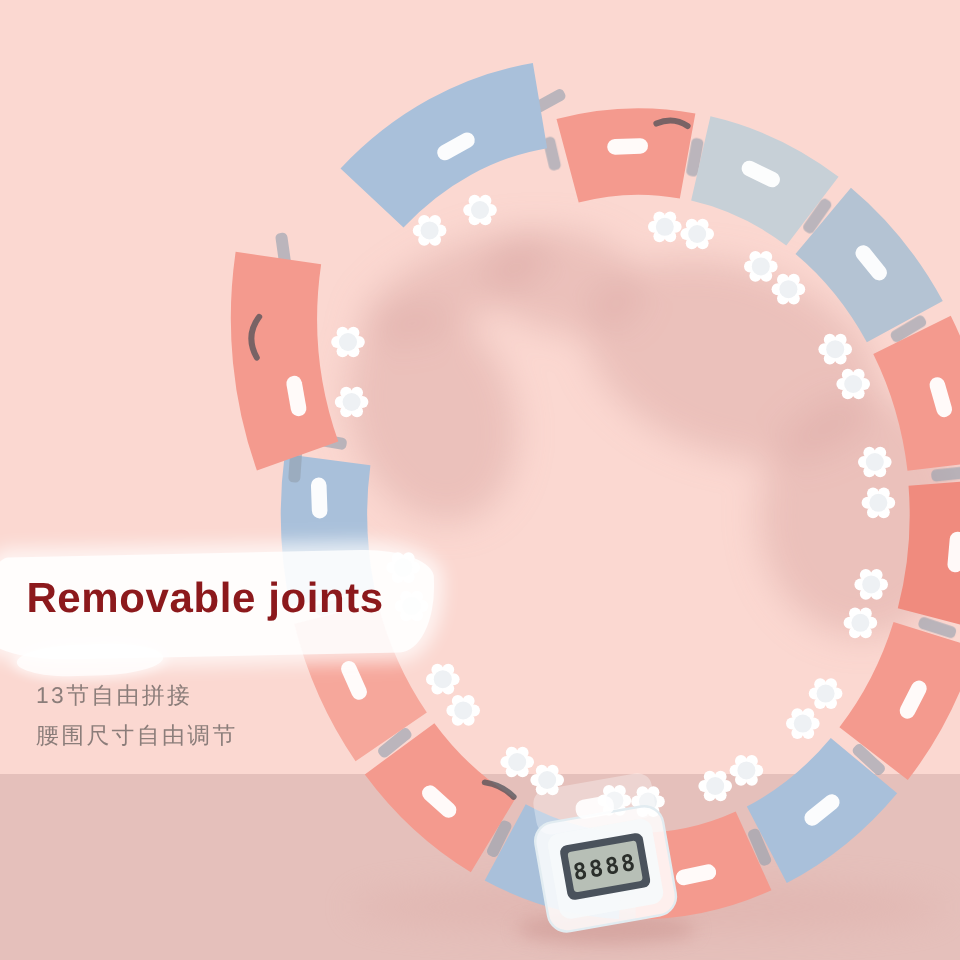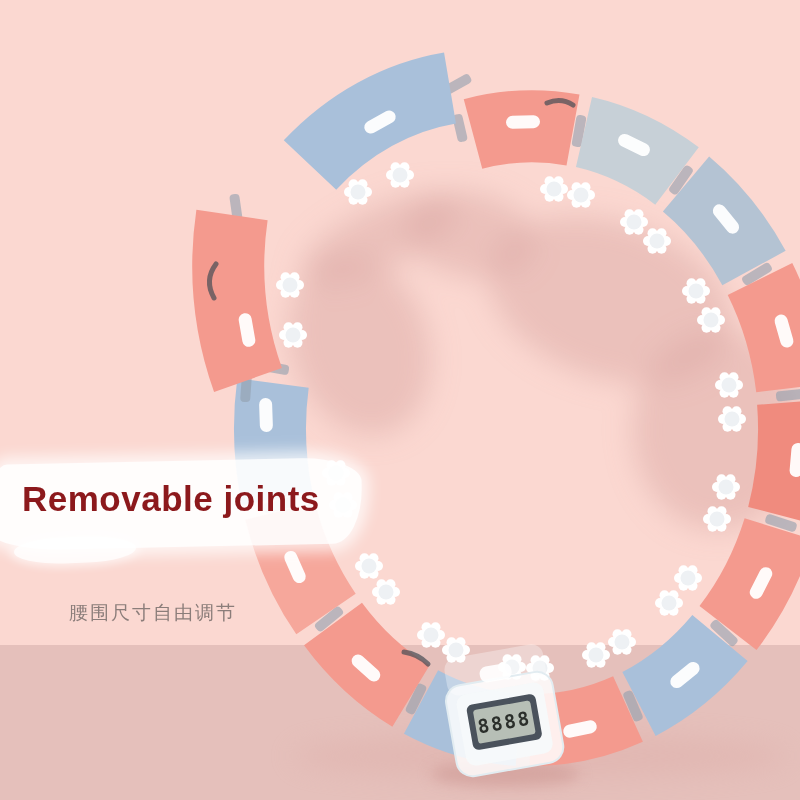--- a/index.html
+++ b/index.html
@@ -43,21 +43,21 @@
          border-radius:18px 60px 30px 70px / 40px 24px 56px 20px;
          box-shadow:0 0 14px 8px rgba(255,255,255,.75);}
   .brush2{position:absolute;left:14px;top:537px;width:122px;height:26px;
           background:#ffffff;opacity:.85;border-radius:45%/55%;
           transform:rotate(-2deg);box-shadow:0 0 8px 4px rgba(255,255,255,.6);}
   .caption-title{position:absolute;left:22px;top:479px;font-size:35px;
                  font-weight:700;color:var(--title-text);letter-spacing:.5px;}
   .caption-cn{position:absolute;left:30px;font-size:19px;letter-spacing:2px;
               color:var(--subtitle-text);}
   .caption-cn.l1{top:567px;}
-  .caption-cn.l2{top:600px;margin-left:39px;}
+  .caption-cn.l2{top:600px;}
 </style>
 </head>
 <body>
 
 <div class="stage">
 
   <svg width="800" height="800" viewBox="0 0 800 800">
     <defs>
       <filter id="soft" x="-80%" y="-80%" width="260%" height="260%">
         <feGaussianBlur stdDeviation="14"></feGaussianBlur>
@@ -189,14 +189,15 @@
       <rect class="lcd-bezel" x="-35" y="-27" width="70" height="46" rx="6"></rect>
       <rect class="lcd-screen" x="-29" y="-21" width="58" height="34" rx="3"></rect>
       <text class="lcd-text" x="0" y="3">8888</text>
       <rect x="-16" y="-62" width="32" height="16" rx="7" fill="rgba(255,255,255,.9)"></rect>
     </g>
   </svg>
 
   <div class="brush"></div>
   <div class="brush brush2"></div>
   <div class="caption-title">Removable joints</div>
+  <div class="caption-cn l1">13节自由拼接</div>
   <div class="caption-cn l2">腰围尺寸自由调节</div>
 </div>
 
 </body></html>

